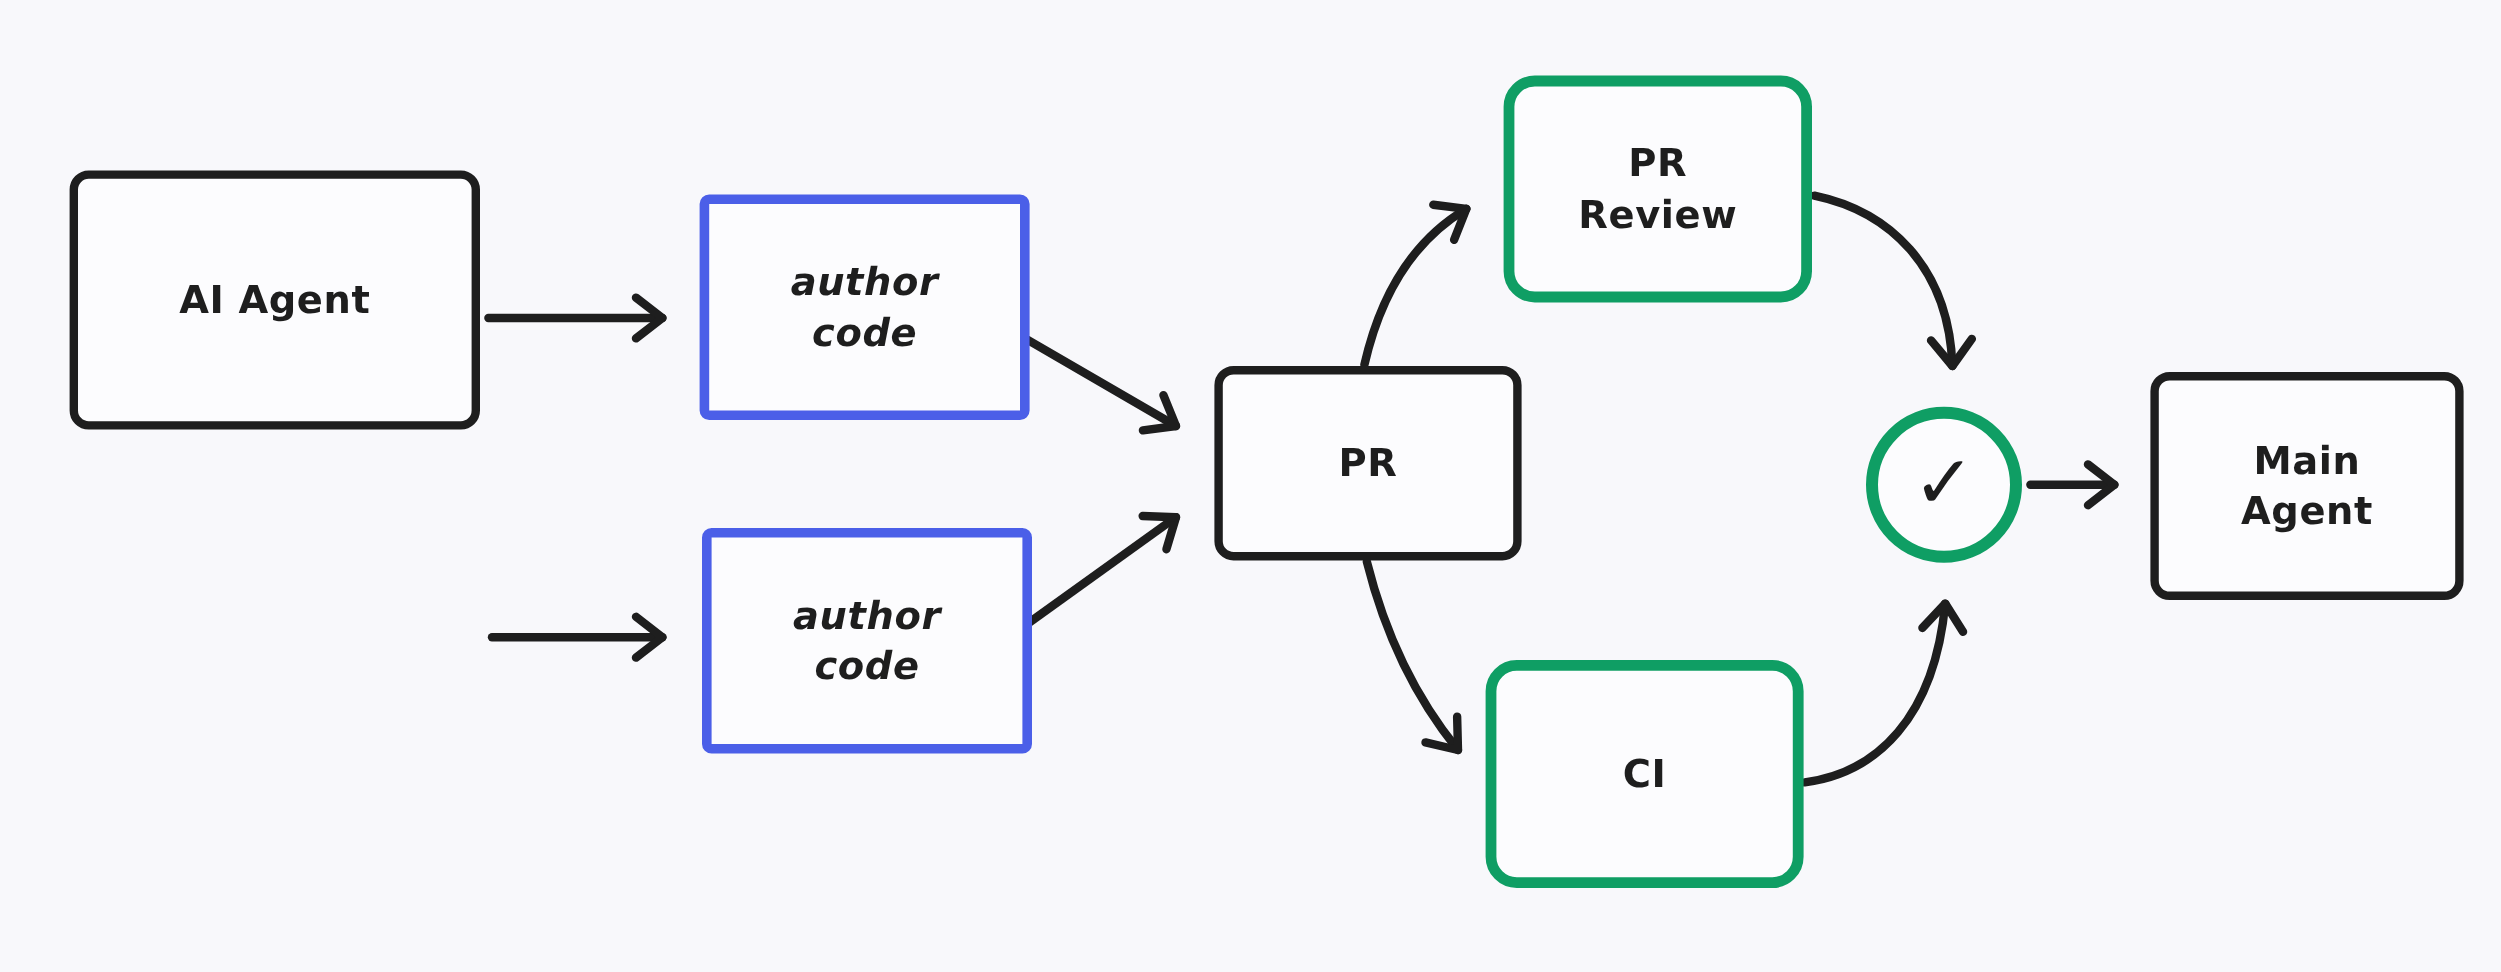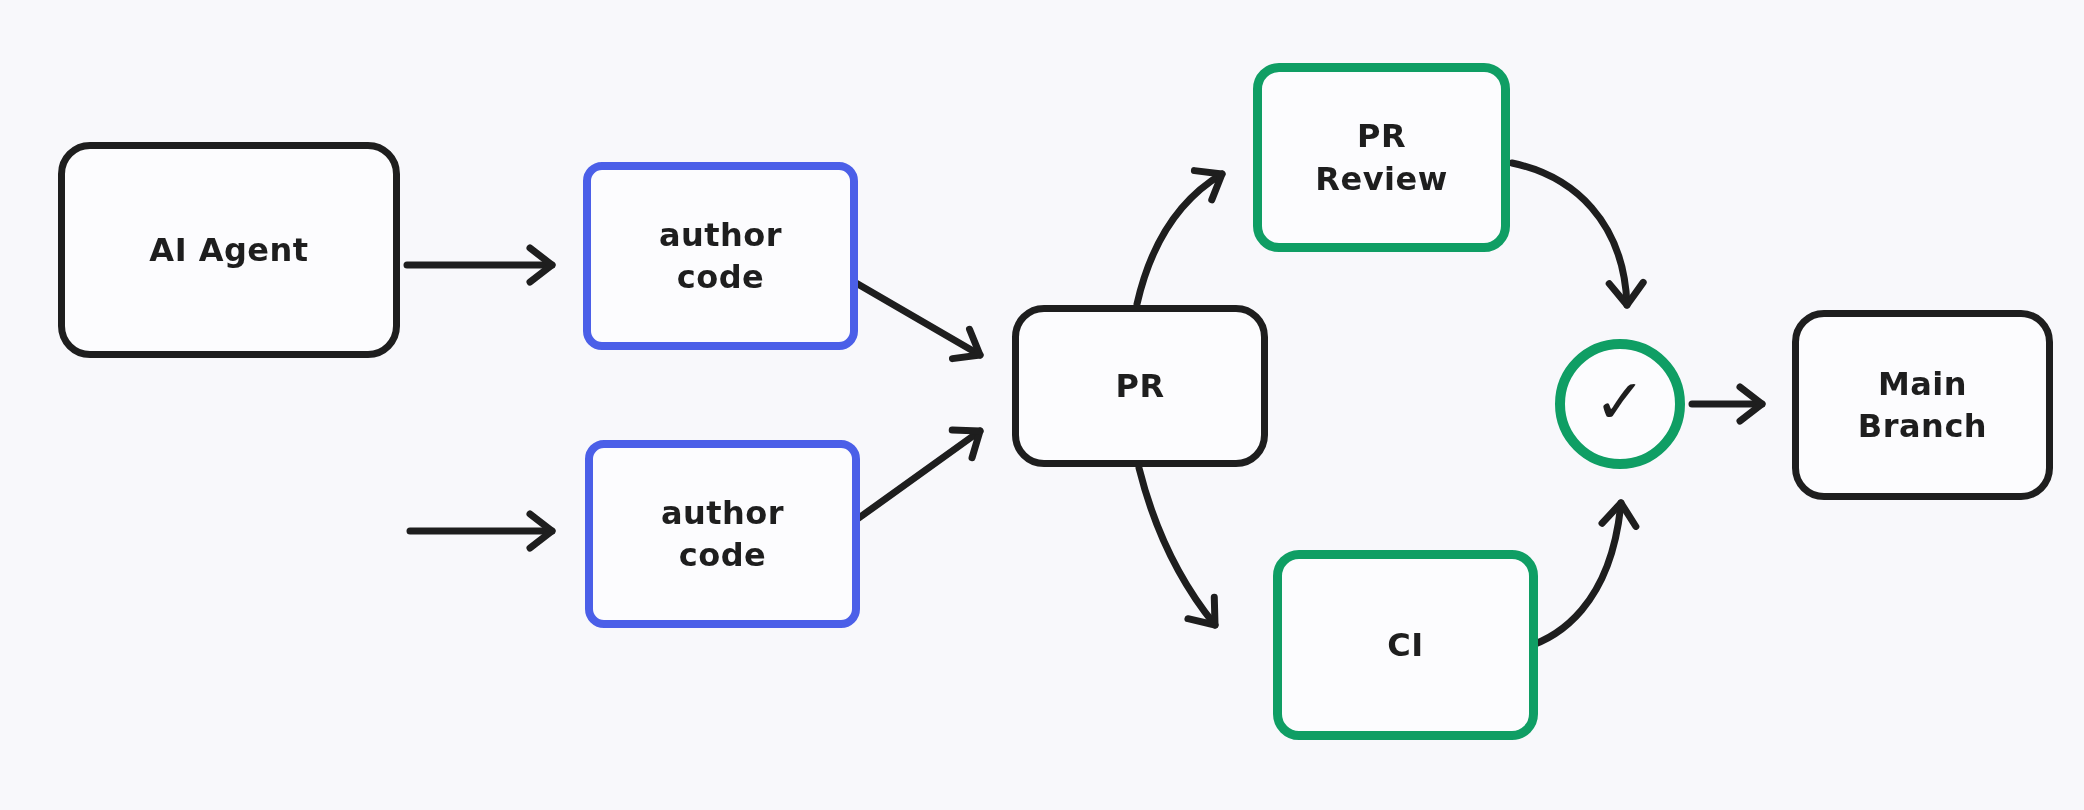--- a/index.html
+++ b/index.html
@@ -25,33 +25,33 @@
     stroke-linejoin: round;
   }
   .node {
     position: absolute;
     box-sizing: border-box;
     display: flex;
     align-items: center;
     justify-content: center;
     background: #fcfcfe;
     border: 7px solid #1e1e1e;
-    border-radius: 32px;
+    border-radius: 16px;
     color: #1e1e1e;
     z-index: 2;
     text-align: center;
   }
   .node .label {
     font-weight: 700;
     font-size: 32px;
     line-height: 1.32;
     letter-spacing: 0.5px;
     white-space: pre-line;
   }
-  .node.blue  { border-color: #4b5fe8; border-width: 8px; border-radius: 19px; }
+  .node.blue  { border-color: #4b5fe8; border-width: 8px; border-radius: 8px; font-style: italic; }
   .node.green { border-color: #0f9e64; border-width: 9px; border-radius: 26px; }
   .node.circle {
     border-color: #0f9e64;
     border-width: 10px;
     border-radius: 50%;
   }
   .check-glyph {
     font-size: 62px;
     font-weight: 700;
     color: #1e1e1e;
@@ -98,26 +98,26 @@
 
   <div class="node" style="left:1012px; top:305px; width:256px; height:162px;">
     <span class="label">PR</span>
   </div>
 
   <div class="node green" style="left:1253px; top:63px; width:257px; height:189px;">
     <span class="label">PR
 Review</span>
   </div>
 
-  <div class="node green" style="left:1238px; top:550px; width:265px; height:190px;margin-left:35px;">
+  <div class="node green" style="left:1238px; top:550px; width:265px; height:190px;">
     <span class="label">CI</span>
   </div>
 
   <div class="node circle" style="left:1555px; top:339px; width:130px; height:130px;">
     <span class="check-glyph">✓</span>
   </div>
 
   <div class="node" style="left:1792px; top:310px; width:261px; height:190px;">
     <span class="label">Main
-Branch</span>
+Agent</span>
   </div>
 
 </div>
 
 </body></html>

